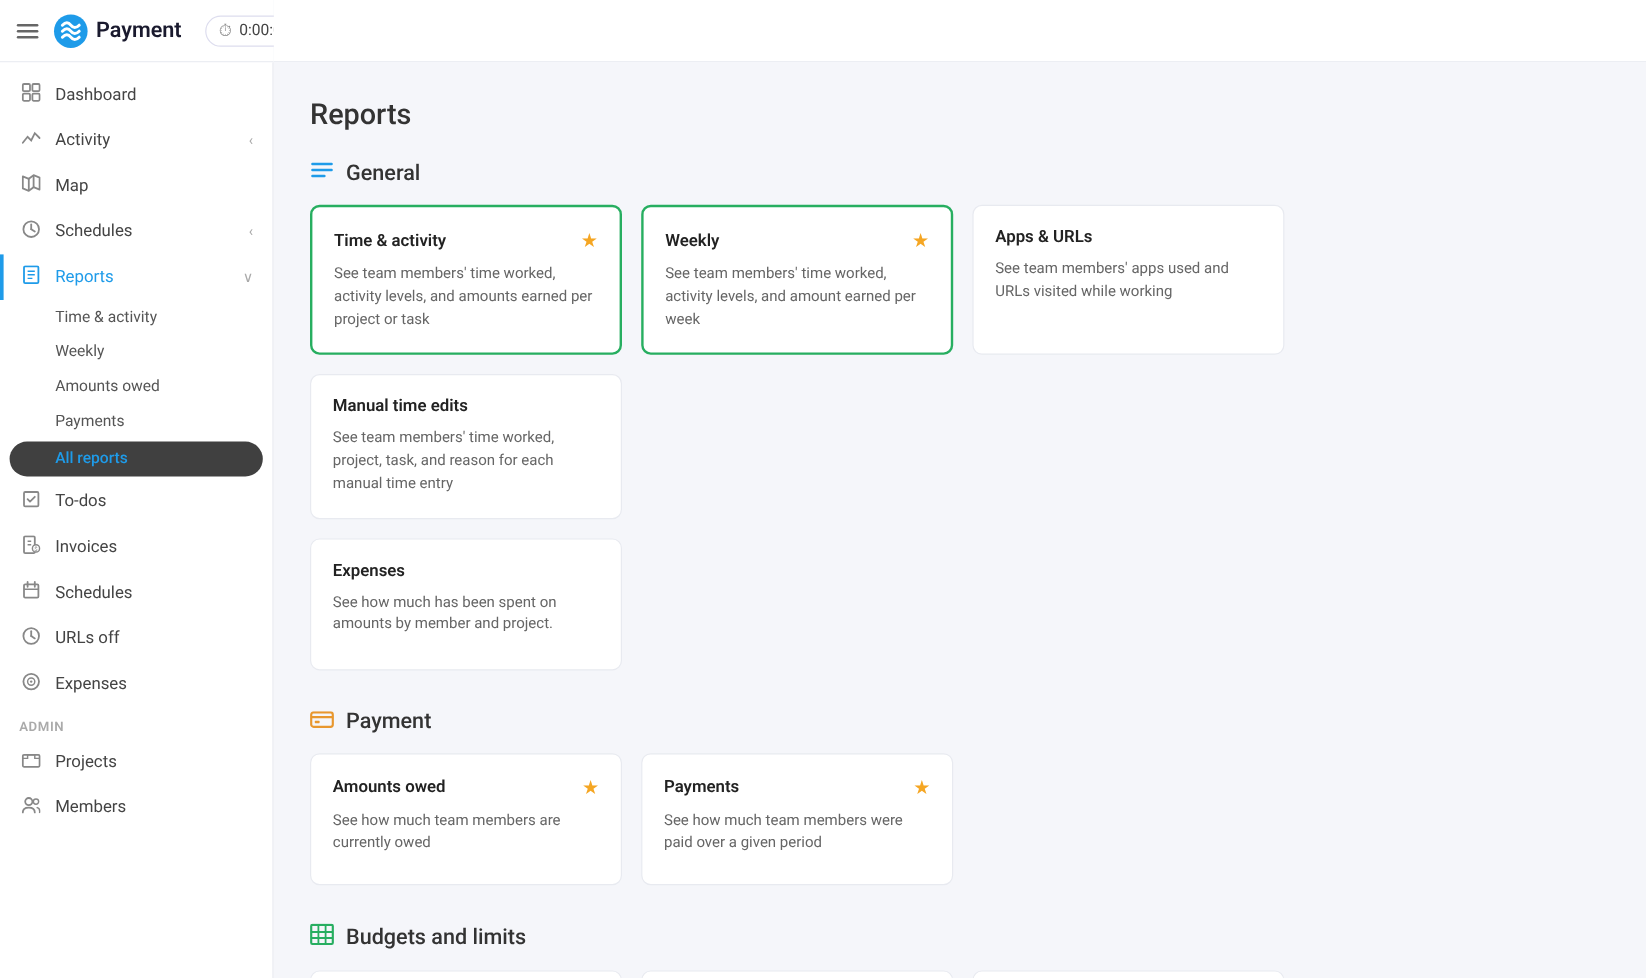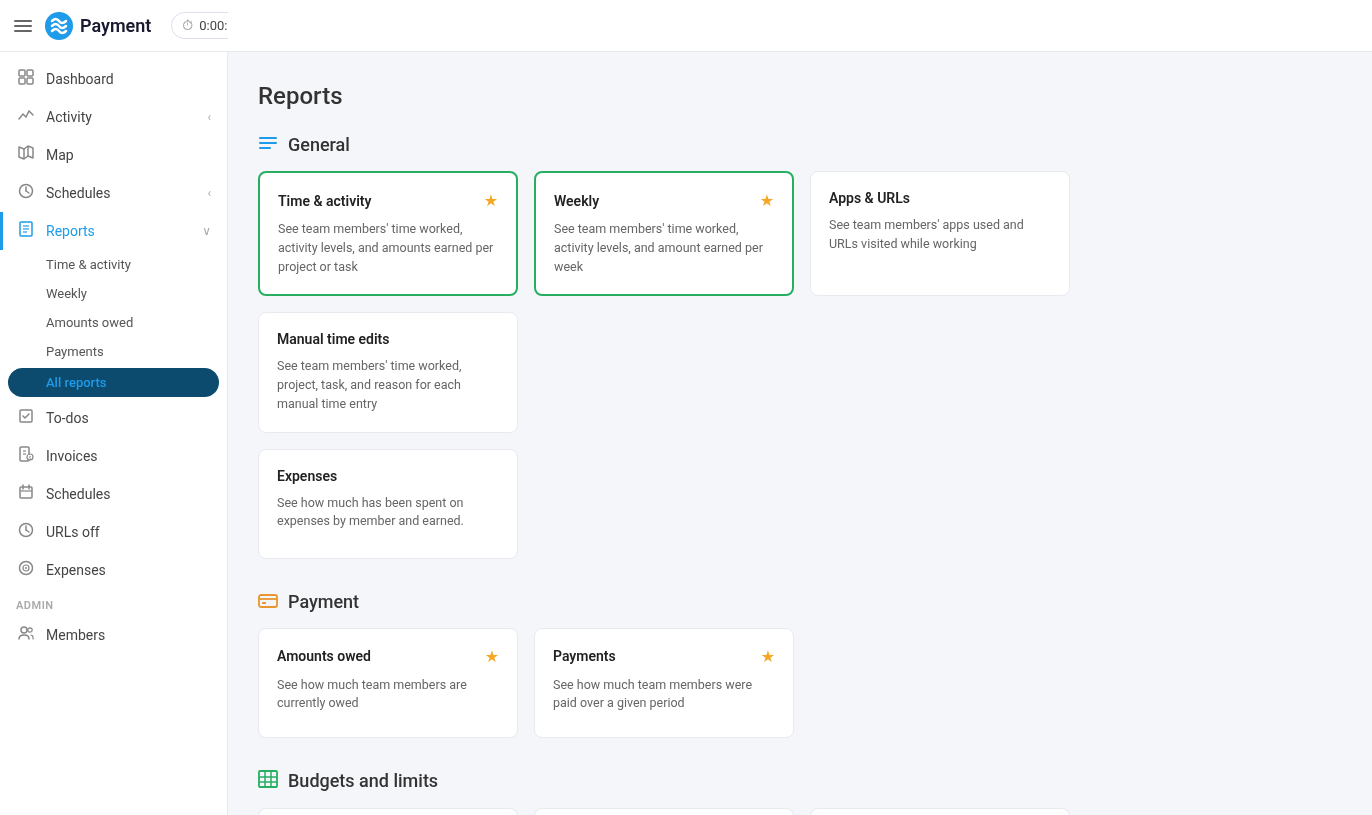--- a/index.html
+++ b/index.html
@@ -46,21 +46,21 @@
     .nav-item.active .nav-icon { color: #1e9be9; }
     .nav-item .chevron { margin-left: auto; font-size: 12px; color: #aaa; }
 
     .nav-sub-item {
       display: flex; align-items: center;
       padding: 7px 16px 7px 46px;
       cursor: pointer; color: #555; font-size: 13px;
       border-radius: 0;
     }
     .nav-sub-item.active {
-      background: #0c4a6e; color: #1e9be9; font-weight: 500;
+      background: #404040; color: #1e9be9; font-weight: 500;
       border-radius: 20px; margin: 2px 8px; padding: 7px 16px 7px 38px;
     }
 
     .nav-section-label {
       padding: 10px 16px 4px 16px; font-size: 11px;
       text-transform: uppercase; color: #aaa; font-weight: 600; letter-spacing: 0.5px;
     }
 
     
     .sidebar::-webkit-scrollbar { width: 4px; }
@@ -294,20 +294,29 @@
               </svg>
           </span>
           <span>Expenses</span>
         </div>
 
         <div class="nav-section-label">ADMIN</div>
 
         <div class="nav-item">
           <span class="nav-icon">
             <svg width="16" height="16" viewBox="0 0 16 16">
+                <rect x="1" y="4" width="14" height="10" rx="1" fill="none" stroke="#888" stroke-width="1.5"></rect>
+                <path d="M1 7 L5 7 L5 4 L11 4 L11 7 L15 7" fill="none" stroke="#888" stroke-width="1.2"></path>
+              </svg>
+          </span>
+          <span>Projects</span>
+        </div>
+        <div class="nav-item">
+          <span class="nav-icon">
+            <svg width="16" height="16" viewBox="0 0 16 16">
                 <circle cx="6" cy="5" r="3" fill="none" stroke="#888" stroke-width="1.5"></circle>
                 <path d="M1 14 Q1 10 6 10 Q11 10 11 14" fill="none" stroke="#888" stroke-width="1.5" stroke-linecap="round"></path>
                 <circle cx="12" cy="5" r="2.2" fill="none" stroke="#888" stroke-width="1.2"></circle>
                 <path d="M13 10 Q15.5 10.5 15 14" fill="none" stroke="#888" stroke-width="1.2" stroke-linecap="round"></path>
               </svg>
           </span>
           <span>Members</span>
         </div>
       </div>
     </div>
@@ -359,21 +368,21 @@
             </div>
             <p class="card-desc">See team members' time worked, project, task, and reason for each manual time entry</p>
           </div>
         </div>
 
         <div class="cards-grid" style="margin-top:16px;">
           <div class="card">
             <div class="card-header">
               <span class="card-title">Expenses</span>
             </div>
-            <p class="card-desc">See how much has been spent on expenses by member and earned.</p>
+            <p class="card-desc">See how much has been spent on amounts by member and project.</p>
           </div>
         </div>
       </div>
 
       <div class="section">
         <div class="section-header">
           <span class="section-icon payment">
             <svg width="20" height="14" viewBox="0 0 20 14">
                 <rect x="1" y="1" width="18" height="12" rx="2" fill="none" stroke="#e8972e" stroke-width="1.8"></rect>
                 <line x1="1" y1="5" x2="19" y2="5" stroke="#e8972e" stroke-width="1.8"></line>

